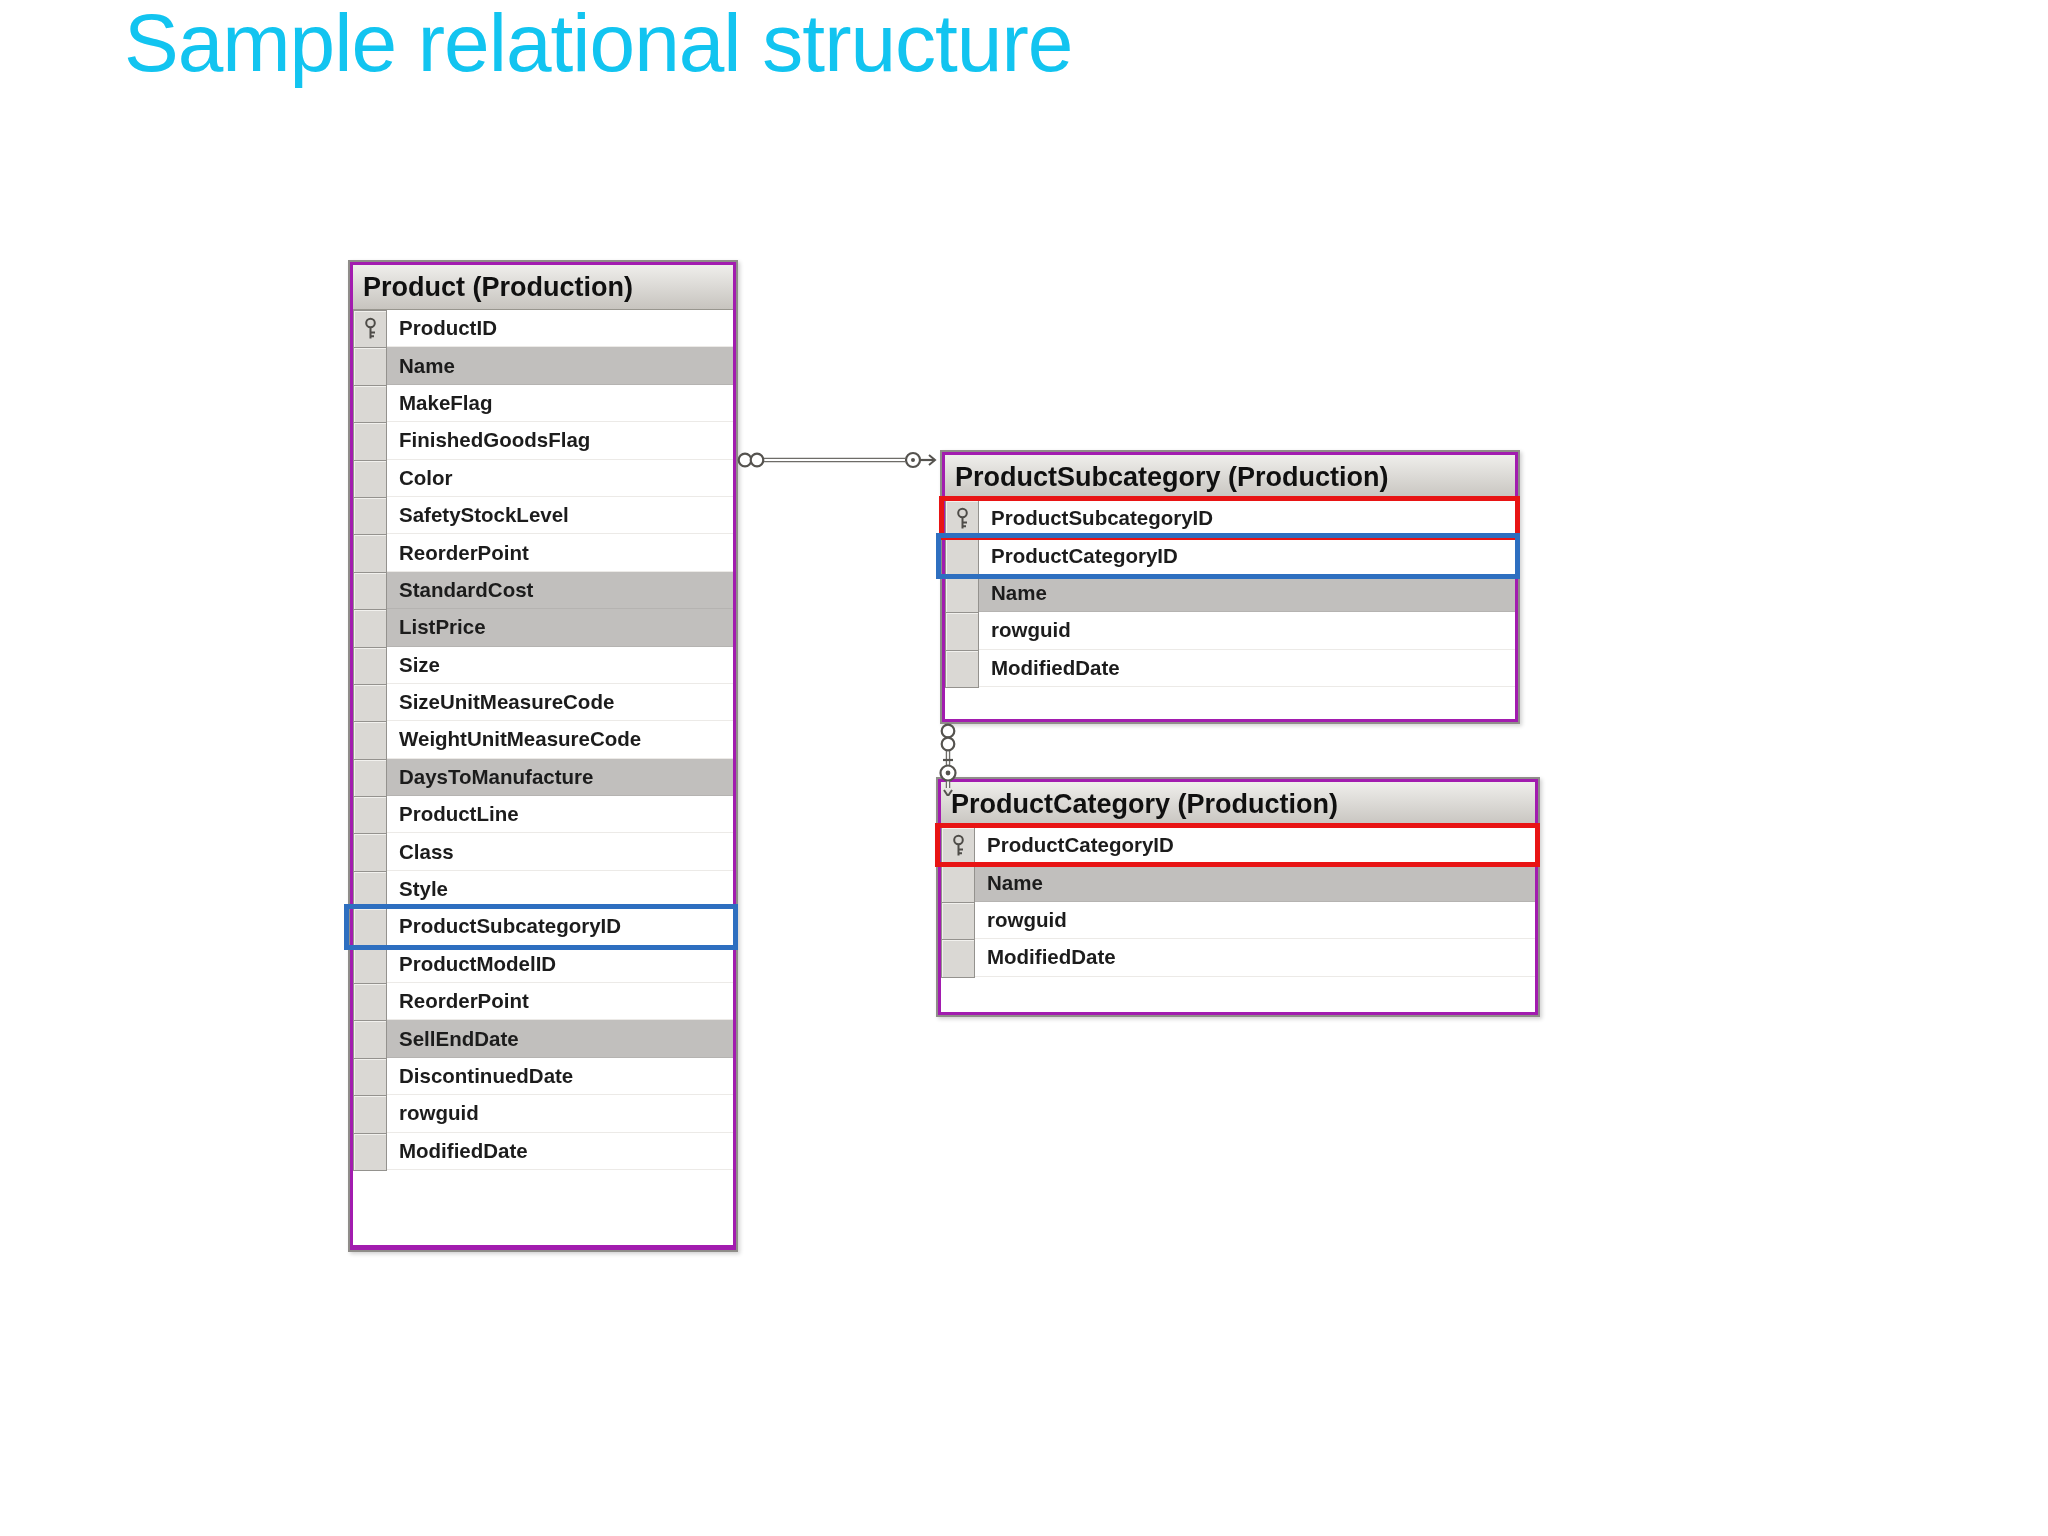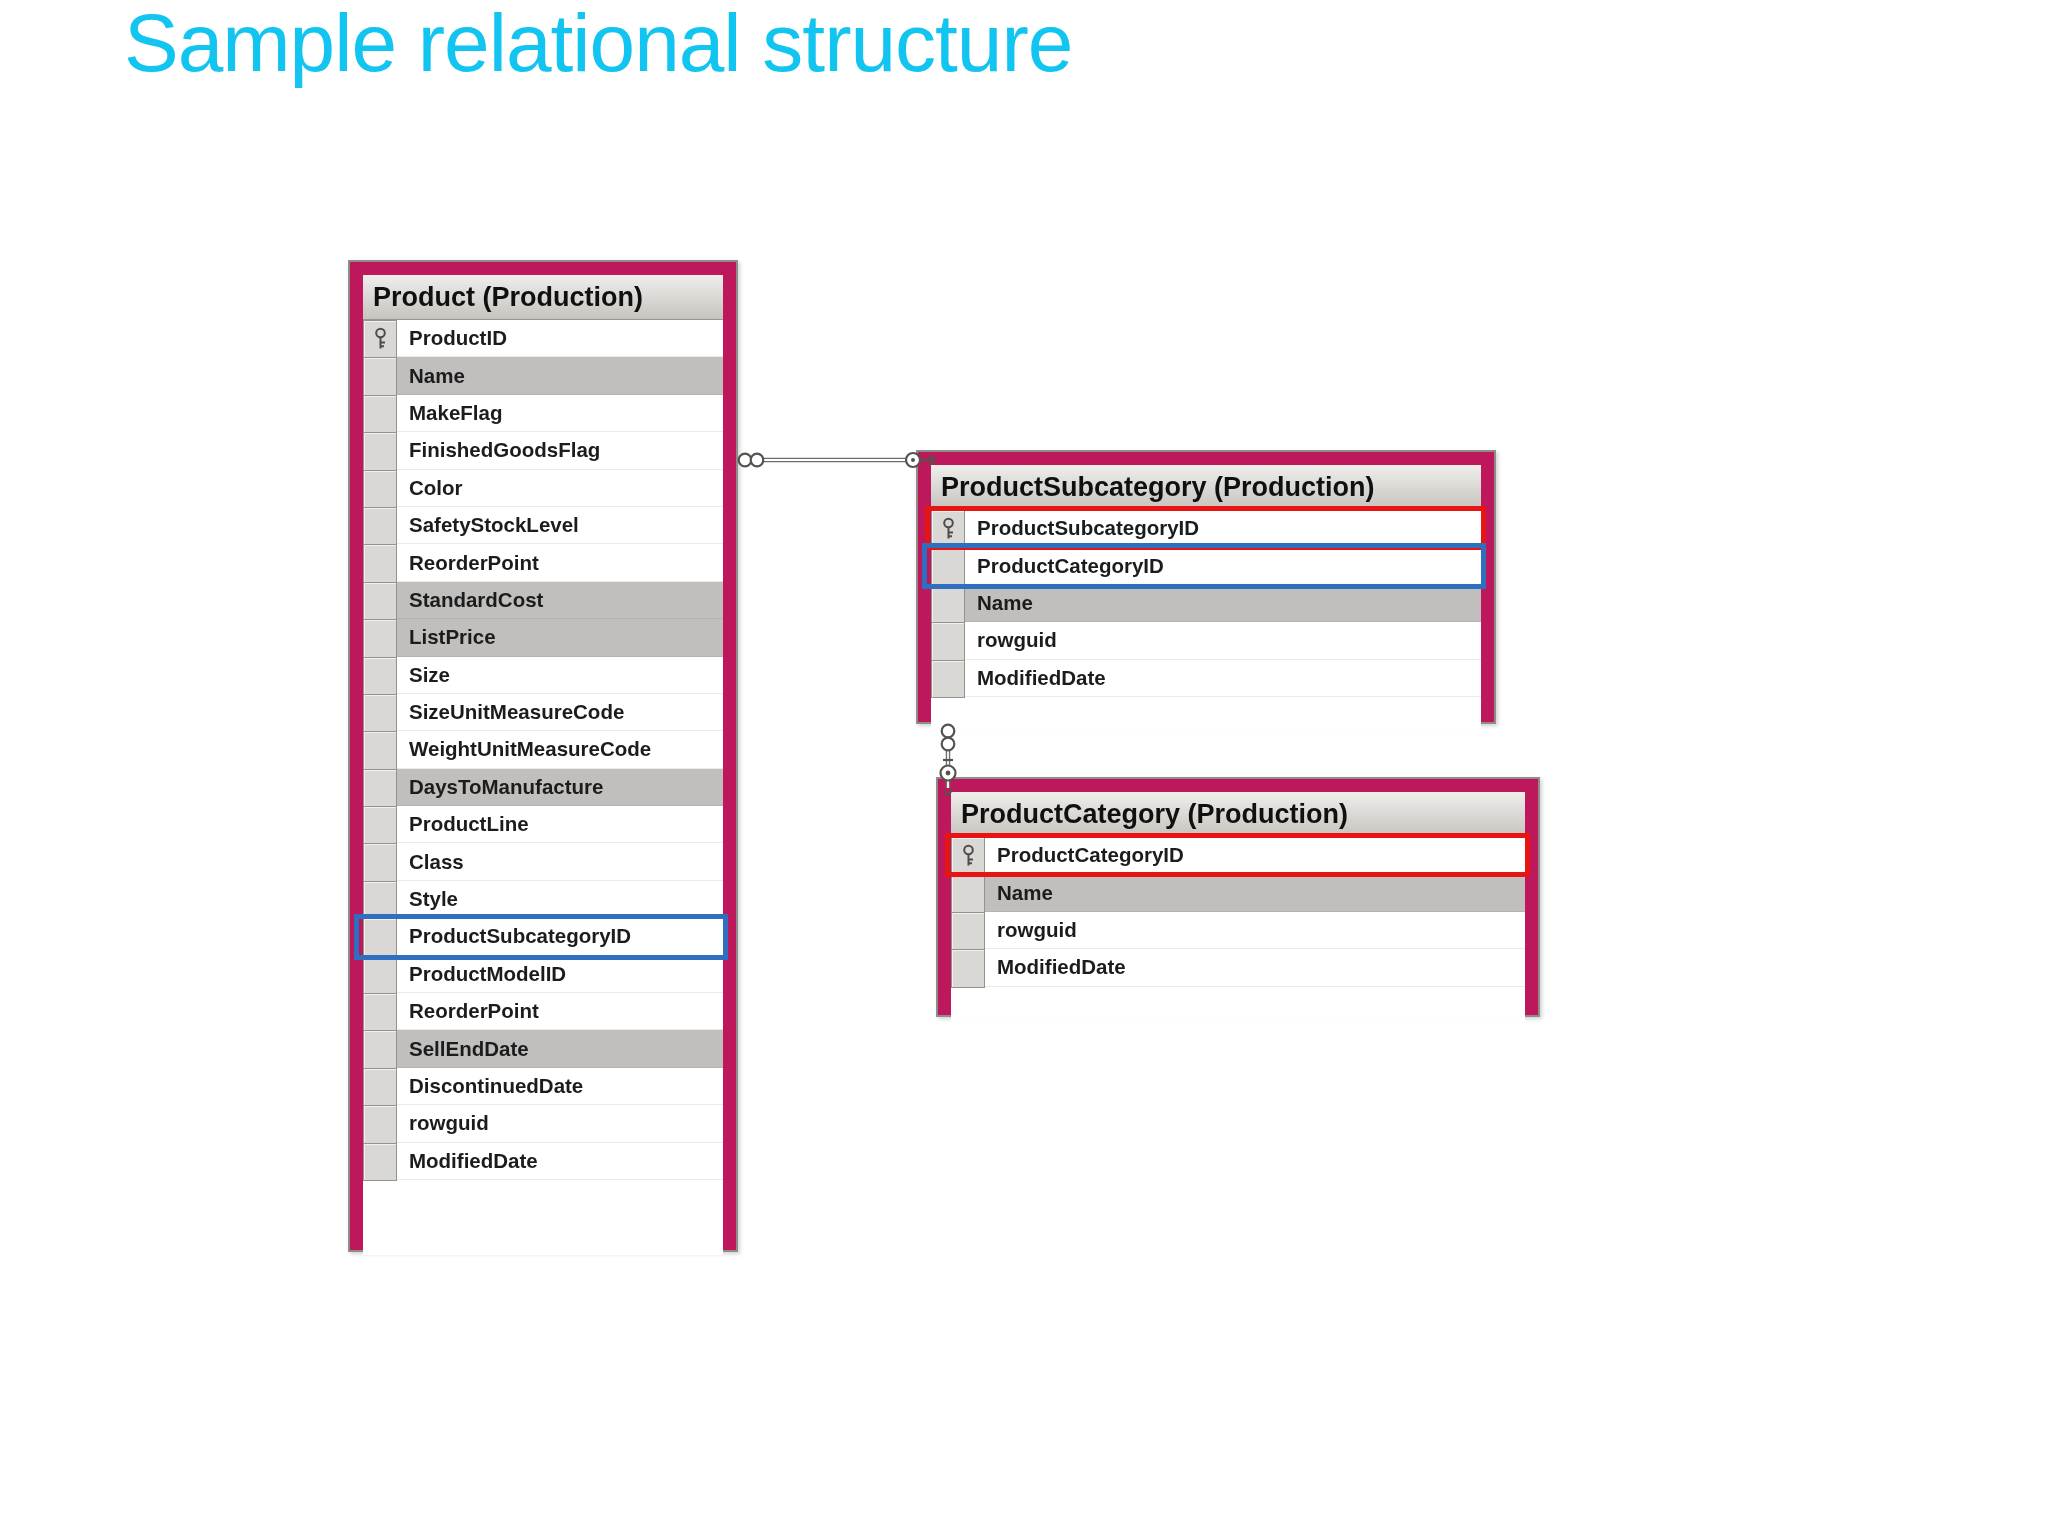--- a/index.html
+++ b/index.html
@@ -8,21 +8,21 @@
     font-family:"Liberation Sans", sans-serif; overflow:hidden;
   }
   .slide-title {
     position:absolute; left:124px; top:-8px; margin:0;
     font-size:82px; font-weight:300; letter-spacing:-1px; line-height:1.25;
     color:#12c4f0;
   }
   
   .tbl {
     position:absolute; box-sizing:border-box;
-    background:#be185d; border:2px solid #8f8d89; padding:13px;
+    background:#a21caf; border:2px solid #8f8d89; padding:3px;
     box-shadow:2px 2px 4px rgba(0,0,0,0.18);
   }
   .tbl-header {
     height:44px; line-height:44px; padding-left:10px;
     background:linear-gradient(#efeeeb, #c7c4bf);
     font-size:27px; font-weight:bold; color:#101010;
     white-space:nowrap; overflow:hidden;
   }
   .rows { background:#ffffff; border-top:1px solid #98968f;font-weight:bold; }
   .row { display:flex; height:37.4px; position:relative; align-items:stretch; }
@@ -154,21 +154,21 @@
             <span class="sel"></span>
             <span class="fname">rowguid</span>
           </div>
           <div class="row">
             <span class="sel"></span>
             <span class="fname">ModifiedDate</span>
           </div>
         </div>
     </section>
 
-    <section class="tbl" style="left:916px; top:450px; width:580px; height:274px;">
+    <section class="tbl" style="left:940px; top:450px; width:580px; height:274px;">
       <div class="tbl-header">ProductSubcategory (Production)</div>
       <div class="rows" style="height:219px;">
           <div class="row">
             <span class="sel">
               <svg width="15" height="25" viewBox="0 0 15 25">
                 <circle cx="7.5" cy="6" r="4.3" fill="none" stroke="#4e4c48" stroke-width="2"></circle>
                 <path d="M7.5 10.3 V21.5 M7.5 15.5 H12 M7.5 19.2 H11" fill="none" stroke="#4e4c48" stroke-width="2"></path>
               </svg>
             </span>
             <span class="fname">ProductSubcategoryID</span>

